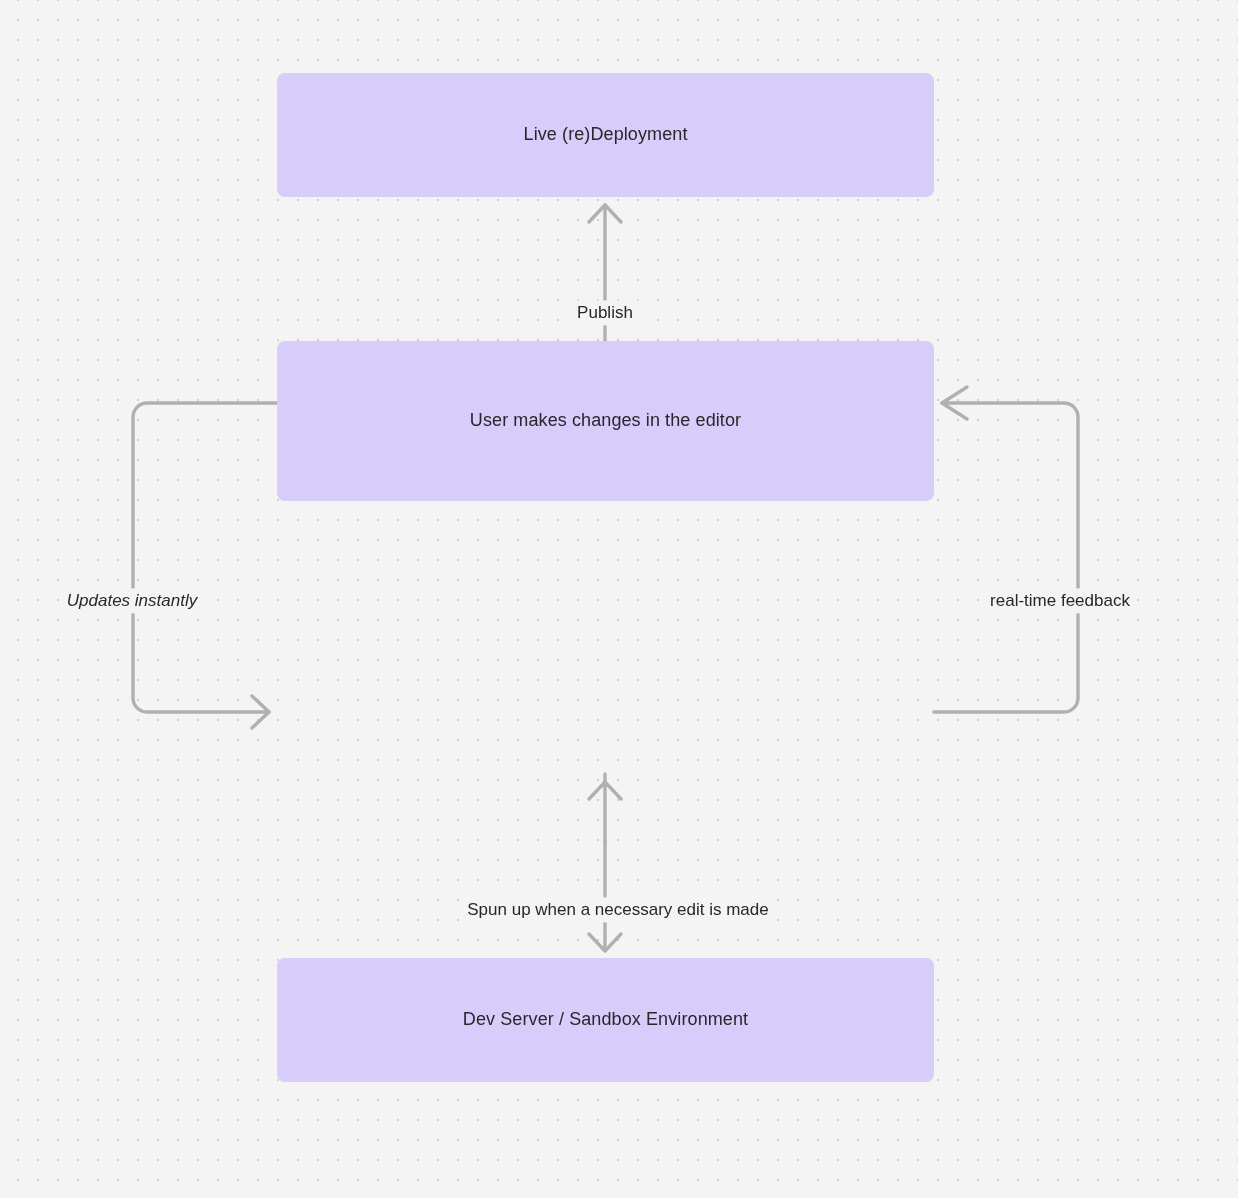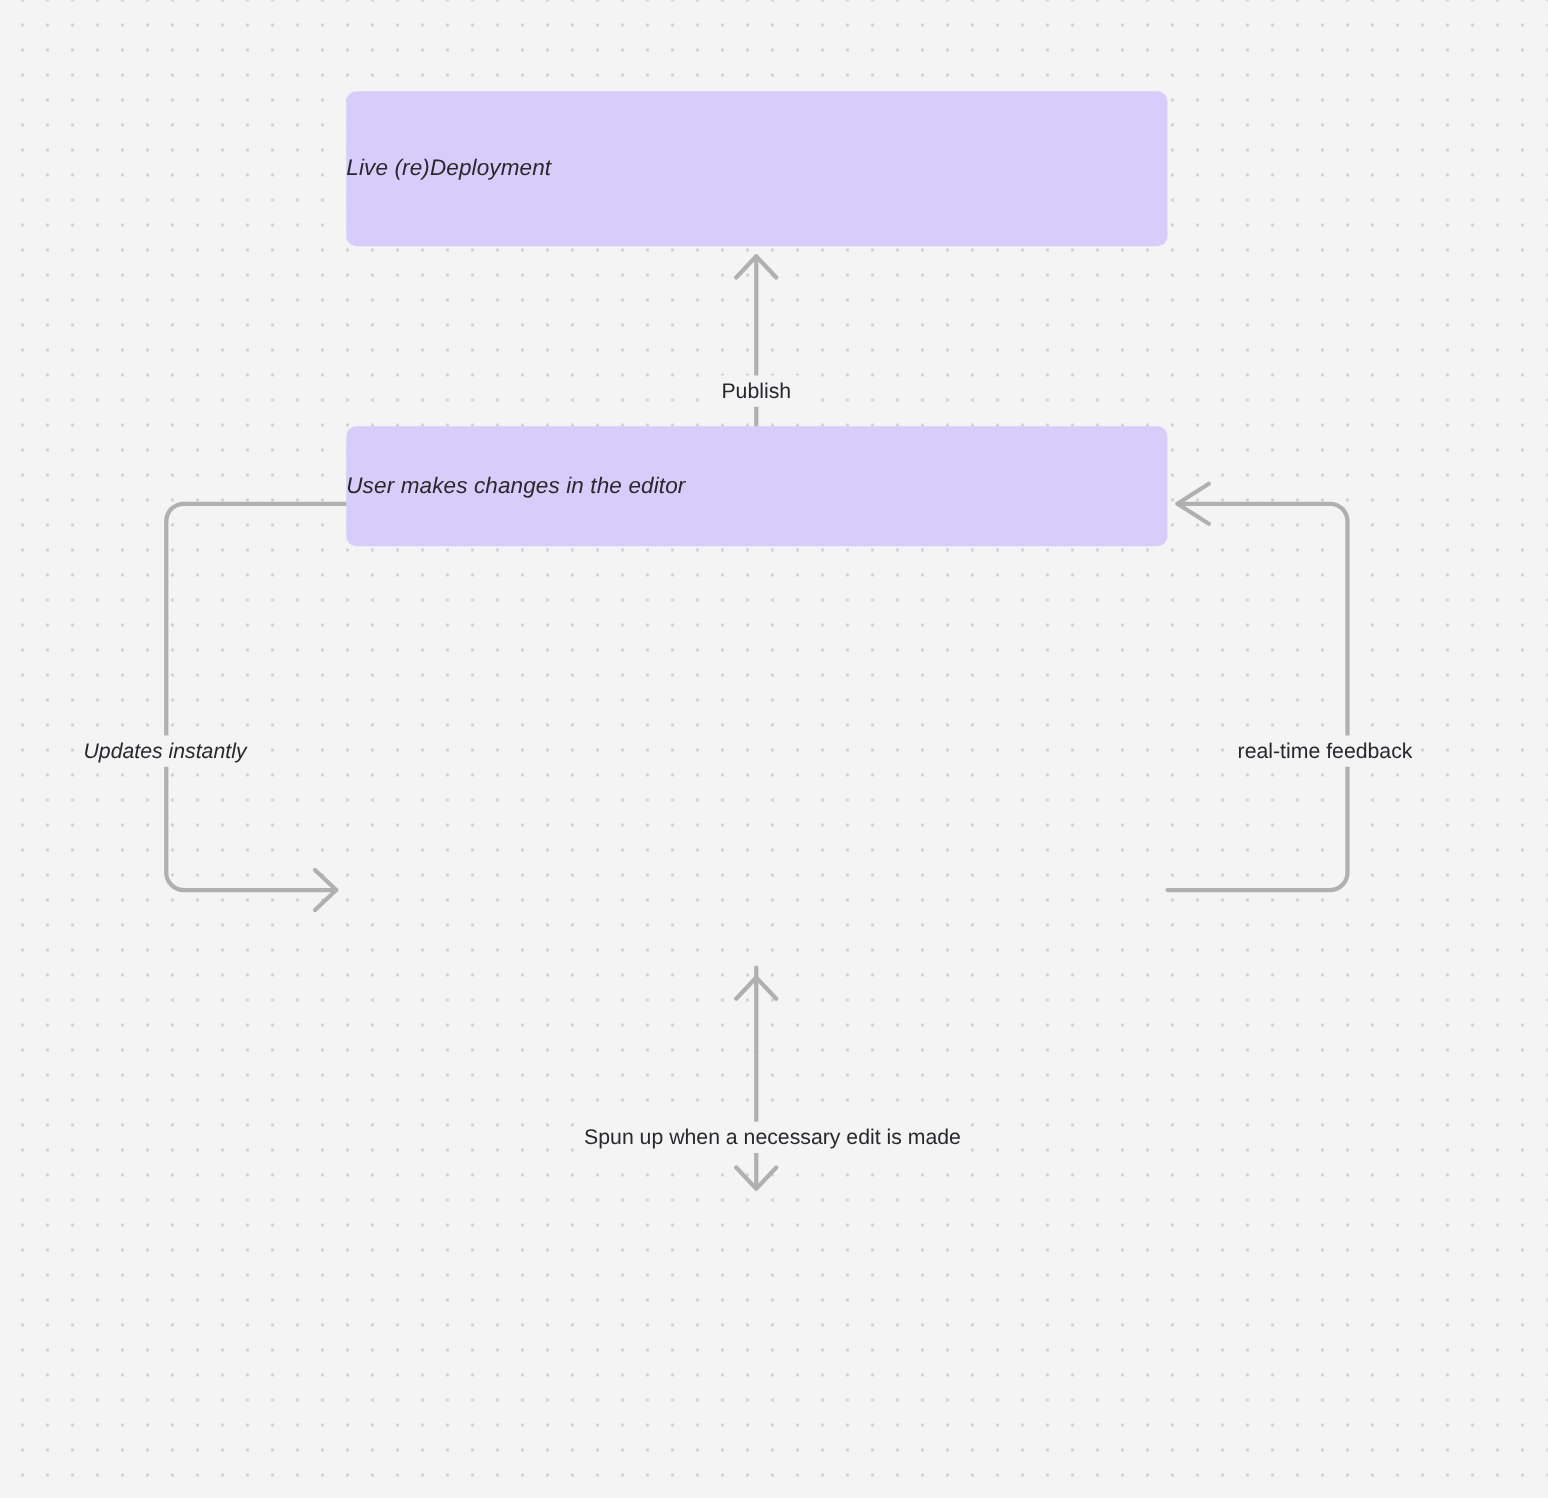--- a/index.html
+++ b/index.html
@@ -29,23 +29,22 @@
     width: 1238px;
     height: 1198px;
     pointer-events: none;
   }
   .node {
     position: absolute;
     background: #d8ccfa;
     border-radius: 8px;
     display: flex;
     align-items: center;
-    justify-content: flex-start;
+    justify-content: center;
     box-sizing: border-box;
-    font-style: italic;
   }
   .node-label {
     font-size: 18px;
     color: #27272c;
     letter-spacing: 0.1px;
     text-align: center;
     line-height: 1.3;
     white-space: nowrap;
   }
   .edge-label {
@@ -54,21 +53,21 @@
     color: #27272c;
     background: #f4f4f5;
     padding: 2px 6px;
     white-space: nowrap;
     line-height: 1.25;
     transform: translate(-50%, -50%);
     margin-top: 44px;
   }
   
   #node-live       { left: 277px; top: 73px;  width: 657px; height: 124px; }
-  #node-editor     { left: 277px; top: 341px; width: 657px; height: 96px; }
+  #node-editor     { left: 277px; top: 341px; width: 657px; height: 160px; }
   #node-preview    { left: 277px; top: 650px; width: 657px; height: 124px; }
   #node-devserver  { left: 277px; top: 958px; width: 657px; height: 124px; }
   
   #label-publish   { left: 605px; top: 269px; }
   #label-updates   { left: 132px; top: 557px; font-style: italic; }
   #label-feedback  { left: 1060px; top: 557px; }
   #label-spunup    { left: 618px; top: 866px; }
 </style>
 </head>
 <body>
@@ -106,20 +105,23 @@
 
   <div class="node" id="node-live">
     <span class="node-label">Live (re)Deployment</span>
   </div>
 
   <div class="node" id="node-editor">
     <span class="node-label">User makes changes in the editor</span>
   </div>
 
 
+  <div class="node" id="node-devserver">
+    <span class="node-label">Dev Server / Sandbox Environment</span>
+  </div>
 
   <div class="edge-label" id="label-publish">Publish</div>
 
   <div class="edge-label" id="label-updates">Updates instantly</div>
 
   <div class="edge-label" id="label-feedback">real-time feedback</div>
 
   <div class="edge-label" id="label-spunup">Spun up when a necessary edit is made</div>
 
 </div>

